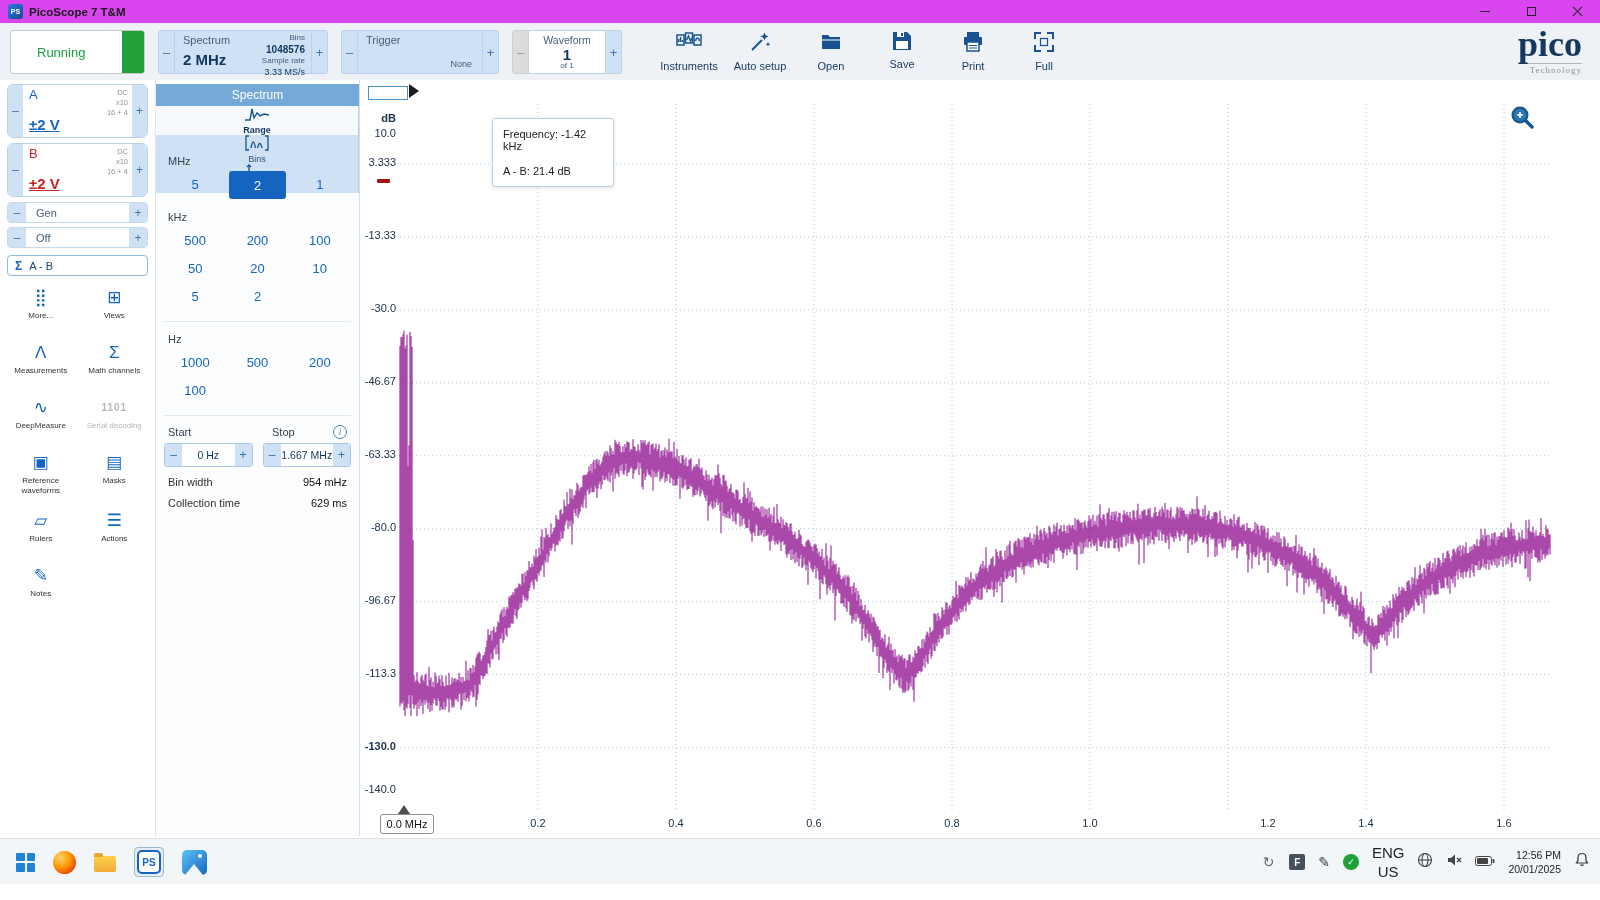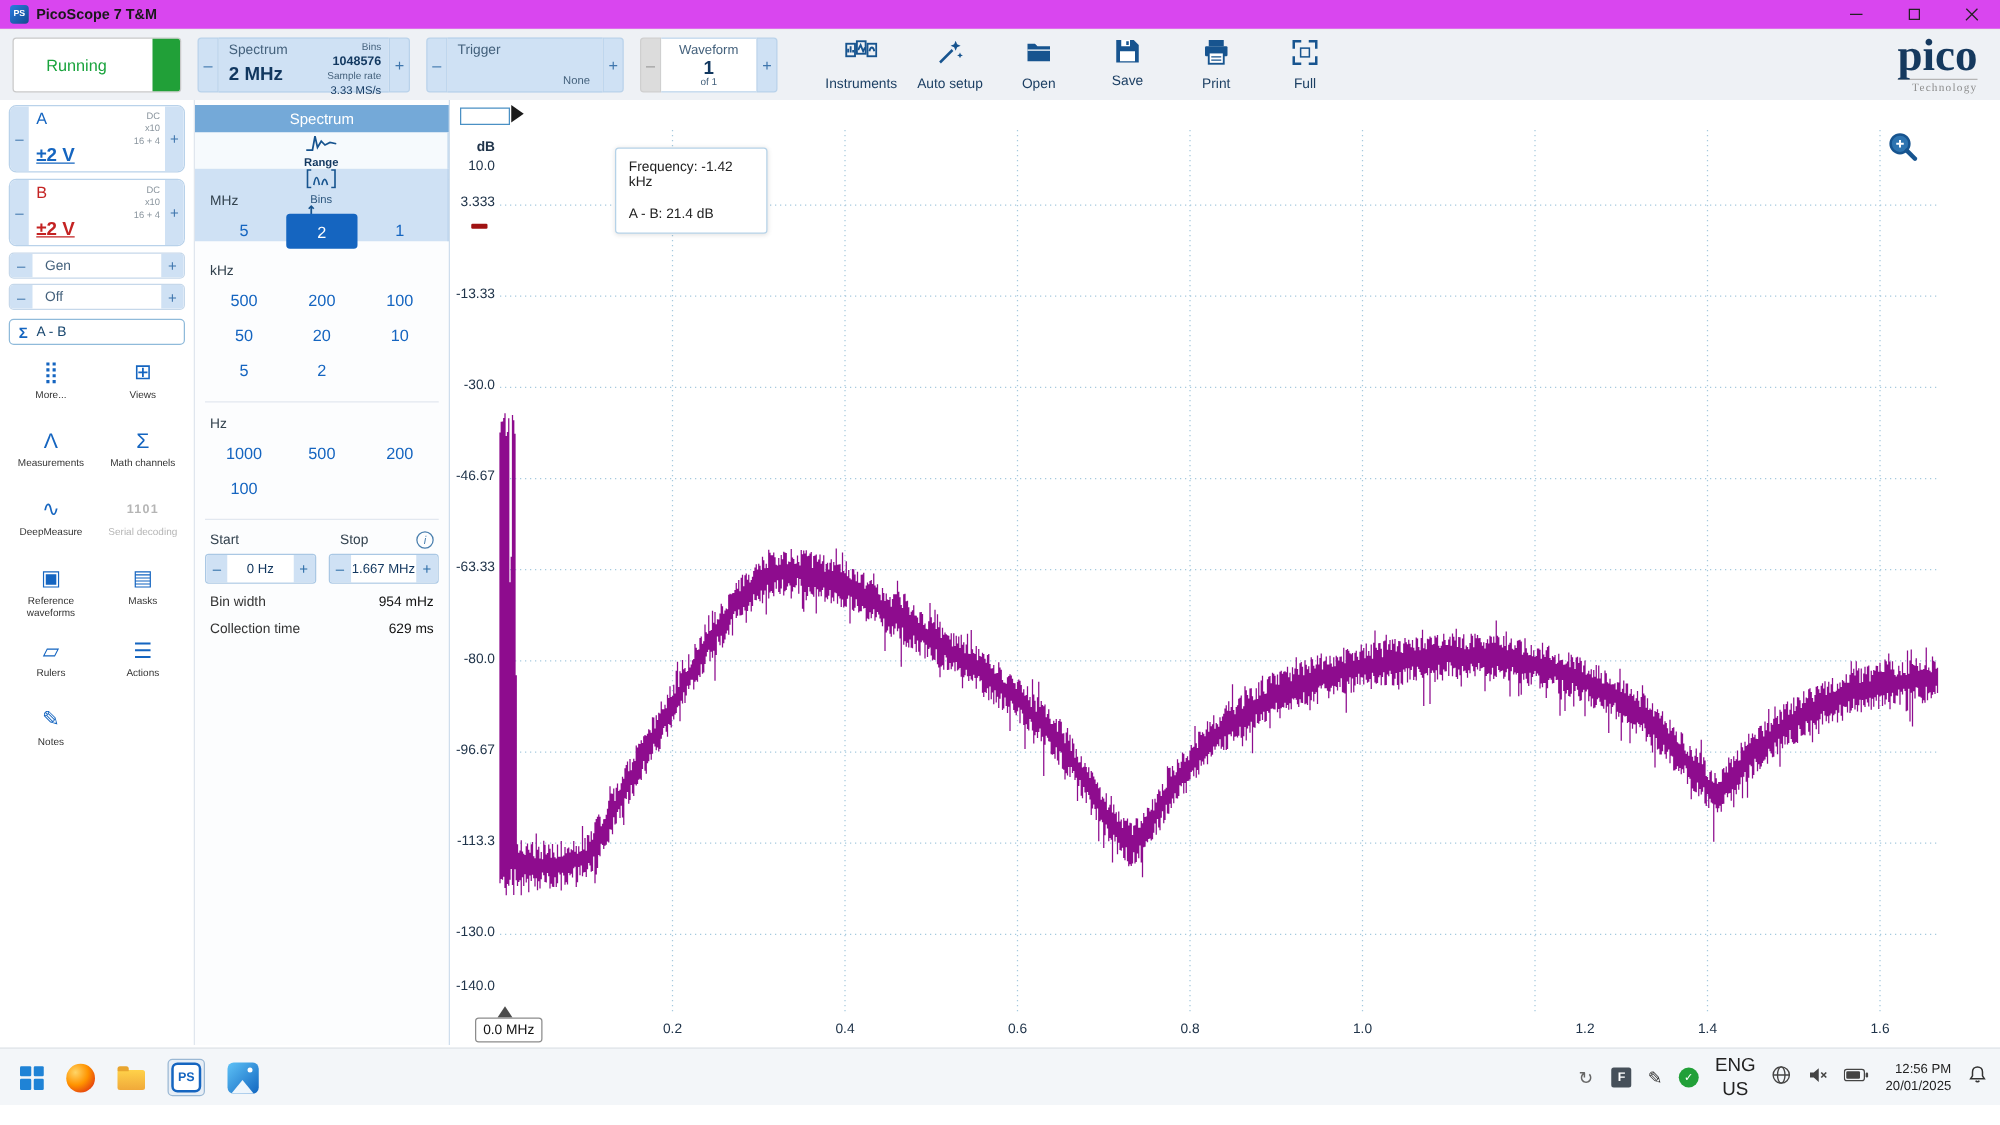--- a/index.html
+++ b/index.html
@@ -482,21 +482,21 @@
         <div class="y-axis-unit" style="top: 31.8185px;">dB</div>
         <div class="y-tick-label" style="top: 46.8185px;">10.0</div>
         <div class="y-tick-label" style="top: 76px;">3.333</div>
         <div class="y-tick-label" style="top: 148.934px;">-13.33</div>
         <div class="y-tick-label" style="top: 221.899px;">-30.0</div>
         <div class="y-tick-label" style="top: 294.863px;">-46.67</div>
         <div class="y-tick-label" style="top: 367.784px;">-63.33</div>
         <div class="y-tick-label" style="top: 440.749px;">-80.0</div>
         <div class="y-tick-label" style="top: 513.713px;">-96.67</div>
         <div class="y-tick-label" style="top: 586.503px;">-113.3</div>
-        <div class="y-tick-label" style="top: 659.599px;">-130.0</div>
+        <div class="y-tick-label" style="top: 659.599px; font-weight: bold;">-130.0</div>
         <div class="y-tick-label" style="top: 703.369px;">-140.0</div>
         <div class="x-tick-label" style="left: 158px;">0.2</div>
         <div class="x-tick-label" style="left: 296px;">0.4</div>
         <div class="x-tick-label" style="left: 434px;">0.6</div>
         <div class="x-tick-label" style="left: 572px;">0.8</div>
         <div class="x-tick-label" style="left: 710px;">1.0</div>
         <div class="x-tick-label" style="left: 888px;">1.2</div>
         <div class="x-tick-label" style="left: 986px;">1.4</div>
         <div class="x-tick-label" style="left: 1124px;">1.6</div>
       </div>

